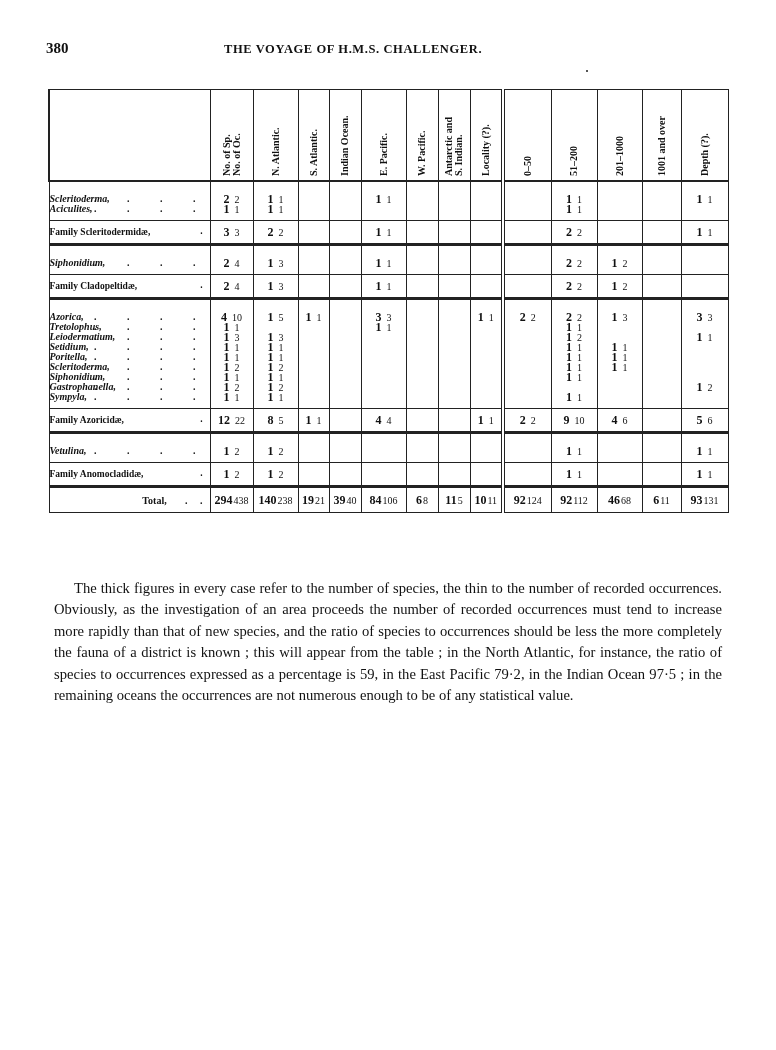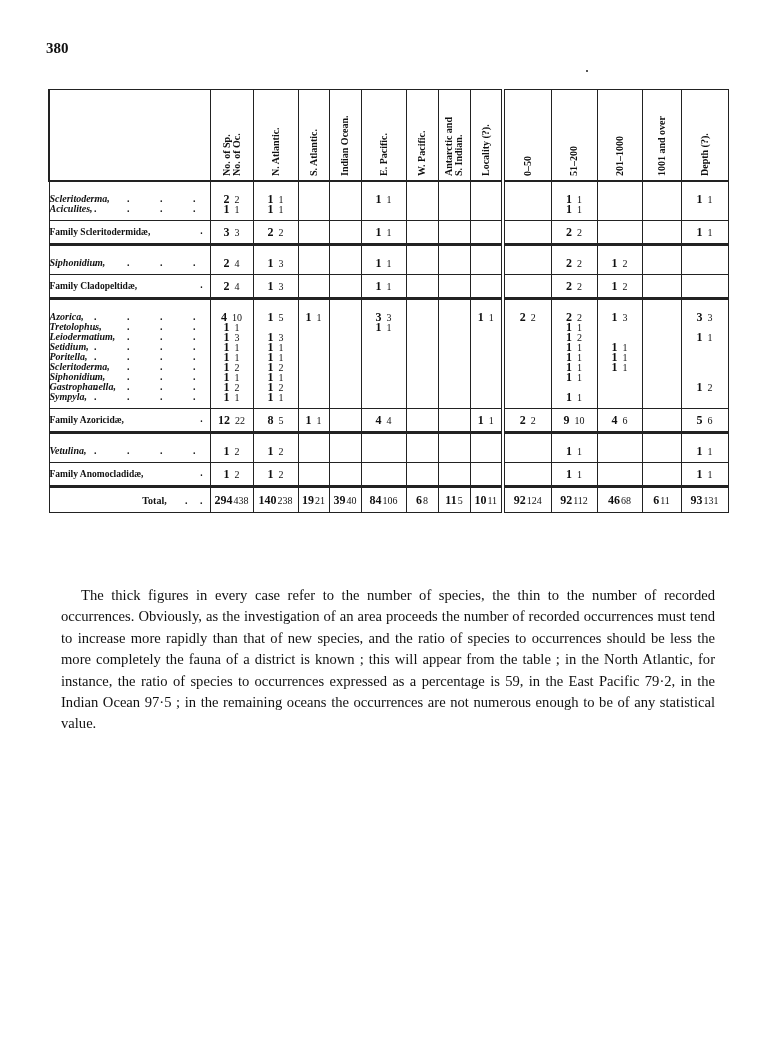--- a/index.html
+++ b/index.html
@@ -34,27 +34,28 @@
   tr.family.thick td { border-bottom: 3px solid #222; }
   tr.total td { height: 24px; vertical-align: middle; border-top: 3px solid #222; }
   tr.total td.num .sp { font-size: 12px; }
   tr.total td.num .oc { margin-left: 1px; font-size: 10px; }
   td.dbl-r, th.dbl-r { border-right: 4px double #222 !important; }
   table.data { border-bottom: 1.5px solid #222; }
   .row-line { display: block; height: 10px; line-height: 10px; }
 
   .body-text { position: absolute; left: 48px; top: 572px; width: 680px; font-size: 14.6px; line-height: 21.4px;
                font-family: "Liberation Serif", serif; text-align: justify; }
-  .body-text p { margin: 13px; text-indent: 20px; }
+  .body-text p { margin: 6px; text-indent: 20px; }
 </style>
 </head>
 <body>
 
 <div class="page-header">
   <span class="page-number">380</span>
+  <span class="running-title">THE VOYAGE OF H.M.S. CHALLENGER.</span>
 </div>
 <div class="stray-dot"></div>
 
 <table class="data" id="dataTable">
   <colgroup>
     <col style="width:161px">
       <col style="width:43px">
       <col style="width:45px">
       <col style="width:31px">
       <col style="width:32px">

